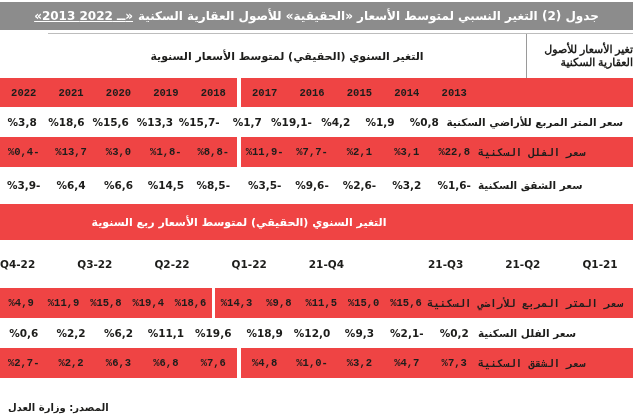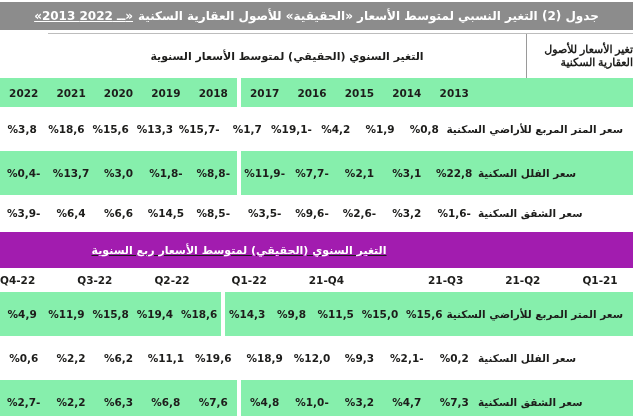--- a/index.html
+++ b/index.html
@@ -16,37 +16,37 @@
   .title-range { direction:ltr; unicode-bidi:isolate;text-decoration:underline; }
   .title-gap { height:3px; }
   .header-band {
     direction:ltr; height:45px; border-top:1px solid #bdbdbd;
     display:flex; align-items:stretch; font-size:11px;margin-left:48px;
   }
   .hb-left  { width:478px; display:flex; align-items:center; justify-content:center; direction:rtl; }
   .hb-div   { width:1px; background:#9a9a9a; }
   .hb-right { flex:1; display:flex; align-items:center; justify-content:center; direction:rtl;font-family:Liberation Serif, serif; }
   .grid { direction:ltr; }
-  .trow { display:flex; align-items:stretch; height:44px; font-size:10.5px; }
+  .trow { display:flex; align-items:stretch; height:30px; font-size:10.5px; }
   .trow.hdr-row { height:29px; }
-  .trow.qhdr-row { height:24px;gap:42px; }
+  .trow.qhdr-row { height:48px;gap:42px; }
   .trow.tall { height:35px; }
   .c {
     width:47.4px; display:flex; align-items:center; justify-content:center;
     direction:ltr; white-space:nowrap;
   }
   .sep { width:4px; background:#ffffff; }
   .lbl {
     flex:1; display:flex; align-items:center; justify-content:flex-end;
     padding-right:10px; direction:rtl; white-space:nowrap; font-size:10.5px;
   }
-  .trow.shaded .c, .trow.shaded .lbl { background:#86efac; }
+  .trow.shaded .c, .trow.shaded .lbl { background:#ef4444;font-family:Liberation Mono, monospace; }
   .gap2 { height:2px; }
   .section-bar {
-    height:36px; background:#a21caf; display:flex; align-items:center; direction:ltr;text-decoration:underline;
+    height:36px; background:#ef4444; display:flex; align-items:center; direction:ltr;
   }
   .sb-text { width:478px; text-align:center; color:#ffffff; font-size:11px; direction:rtl; }
   .footer {
     margin-top:24px; padding:0 8px; direction:rtl; text-align:left; font-size:10px;
   }
 </style>
 </head>
 <body>
 
 <div class="page">

